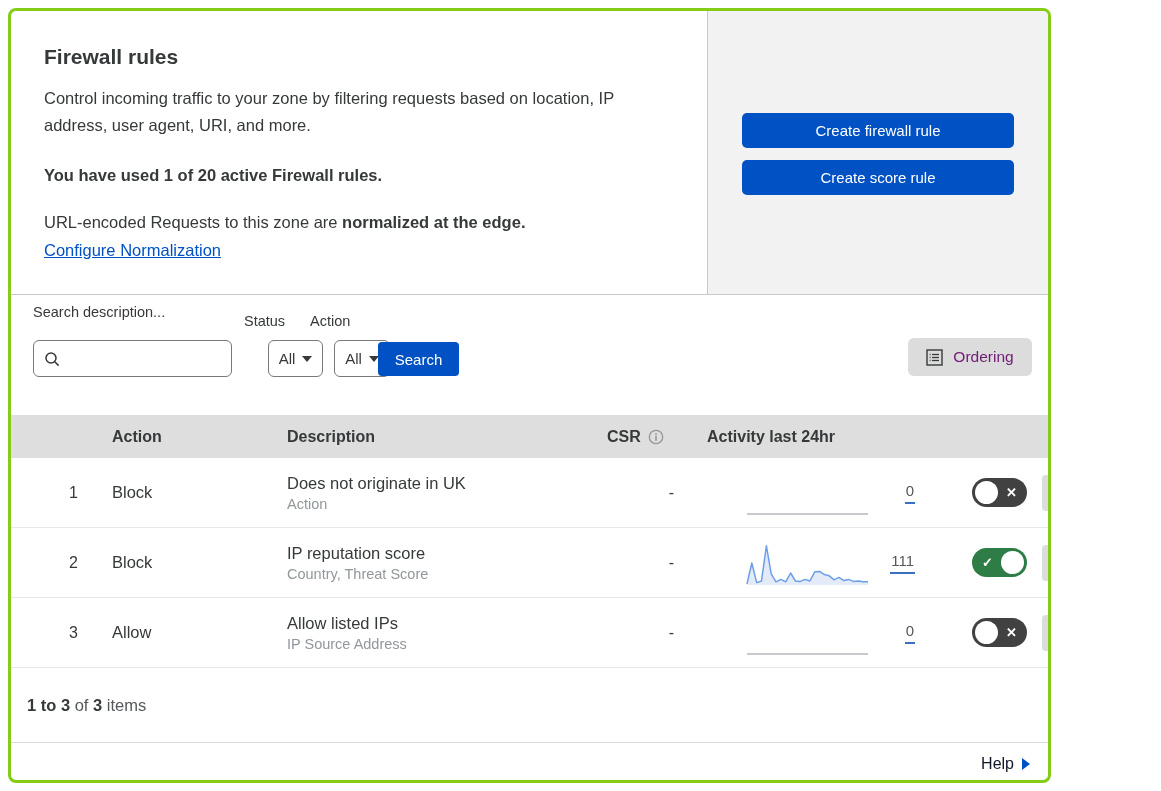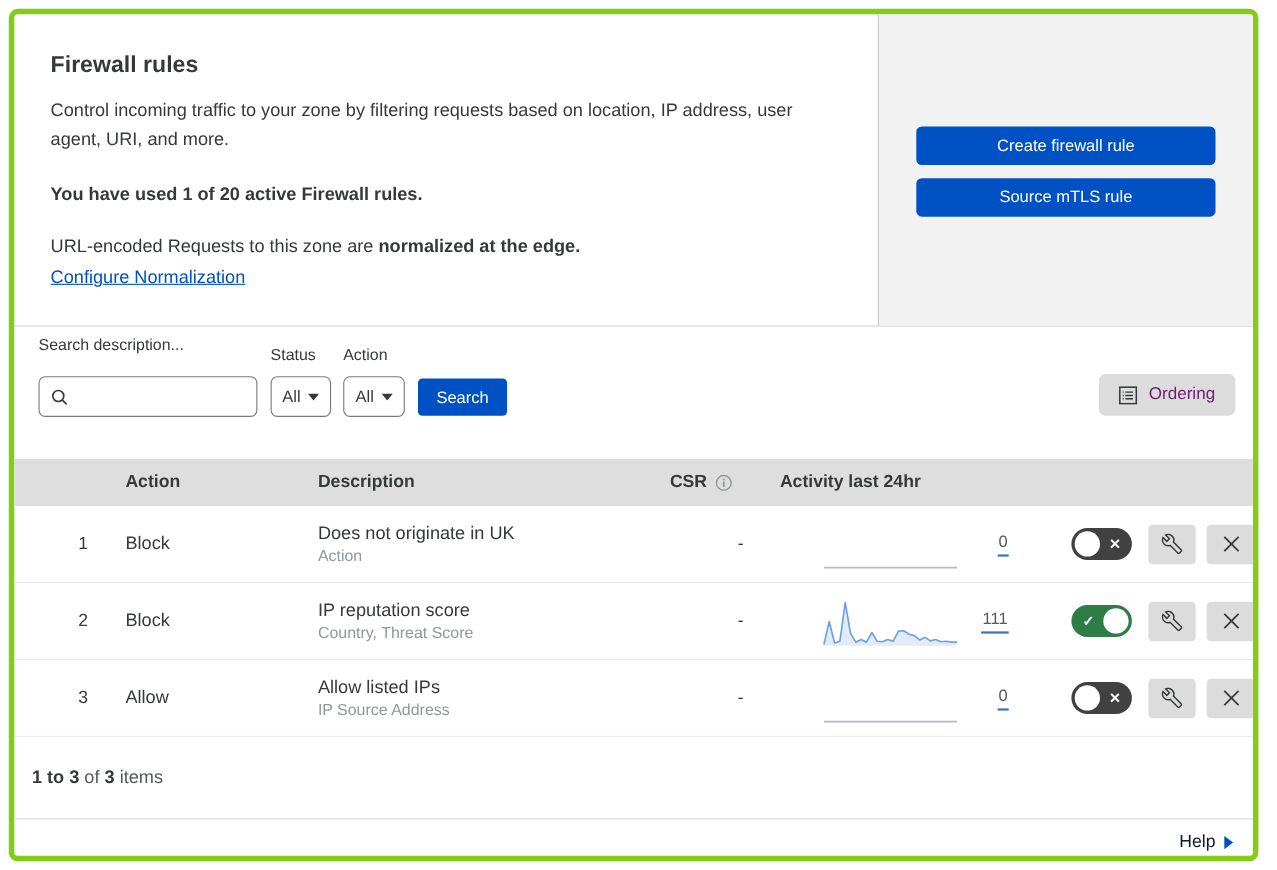--- a/index.html
+++ b/index.html
@@ -1,19 +1,19 @@
 <!DOCTYPE html>
 <html><head>
 <meta charset="utf-8">
 <style>
   * { margin:0; padding:0; box-sizing:border-box; }
   html,body { width:1161px; height:791px; background:#fff;
               font-family:"Liberation Sans", sans-serif; color:#36393a; }
-  .card { position:absolute; left:8px; top:8px; width:1136px; height:775px;
-          border:5px solid #84cc16; border-radius:8px; background:#fff; overflow:hidden; }
+  .card { position:absolute; left:8px; top:8px; width:1043px; height:775px;
+          border:3px solid #84cc16; border-radius:8px; background:#fff; overflow:hidden; }
 
   
   .top { display:flex; height:284px; border-bottom:1px solid #c9c9c9; }
   .top-left { flex:1; padding:34px 40px 0 33px; }
   .page-title { font-size:21px; font-weight:600; margin-bottom:16px; }
   .desc { font-size:16.5px; line-height:1.62; max-width:730px; }
   .usage { font-size:16.5px; font-weight:700; margin-top:28px; }
   .norm { font-size:16.5px; margin-top:28px; }
   .norm b { font-weight:700; }
   .config-link { display:inline-block; margin-top:9px; font-size:16.5px;
@@ -29,21 +29,21 @@
   .search-label { left:22px; top:9px; }
   .status-label { left:233px; top:18px; }
   .action-label { left:299px; top:18px; }
   .search-box { position:absolute; left:22px; top:45px; width:199px; height:37px;
                 border:1px solid #797979; border-radius:6px; background:#fff;
                 display:flex; align-items:center; padding-left:10px; cursor:text; }
   .search-box input { border:none; outline:none; flex:1; font-size:14px; font-family:inherit;
                       margin-left:7px; background:transparent; }
   .dd { position:absolute; top:45px; height:37px; border:1px solid #797979; border-radius:6px;
         background:#fff; display:flex; align-items:center; justify-content:center;
-        gap:7px; font-size:15px; cursor:pointer; }
+        gap:7px; font-size:15px; cursor:pointer;margin-left:24px; }
   .dd-status { left:233px; width:55px; }
   .dd-action { left:299px; width:56px; }
   .caret { width:0; height:0; border-left:5px solid transparent; border-right:5px solid transparent;
            border-top:6px solid #36393a; }
   .search-btn { position:absolute; left:367px; top:47px; width:81px; height:34px;
                 background:#0051c3; color:#fff; border:none; border-radius:4px;
                 font-size:15px; font-family:inherit; cursor:pointer; }
   .ordering-btn { position:absolute; right:16px; top:43px; width:124px; height:38px;
                   background:#dcdcdc; border:none; border-radius:6px; font-size:15.5px;
                   color:#701a75; font-family:inherit; display:flex; align-items:center;
@@ -101,21 +101,21 @@
   <div class="top">
     <div class="top-left">
       <div class="page-title">Firewall rules</div>
       <p class="desc">Control incoming traffic to your zone by filtering requests based on location, IP address, user agent, URI, and more.</p>
       <p class="usage">You have used 1 of 20 active Firewall rules.</p>
       <p class="norm"><span>URL-encoded Requests to this zone are </span><b>normalized at the edge.</b></p>
       <a class="config-link">Configure Normalization</a>
     </div>
     <div class="top-right">
       <button class="blue-btn">Create firewall rule</button>
-      <button class="blue-btn">Source mTLS rule</button>
+      <button class="blue-btn">Create score rule</button>
     </div>
   </div>
 
   <div class="filters">
     <div class="filter-label search-label">Search description...</div>
     <div class="search-box">
       <span>
         <svg width="16" height="16" viewBox="0 0 16 16">
             <circle cx="7" cy="7" r="5" fill="none" stroke="#36393a" stroke-width="1.5"></circle>
             <line x1="10.8" y1="10.8" x2="14.6" y2="14.6" stroke="#36393a" stroke-width="1.5"></line>

